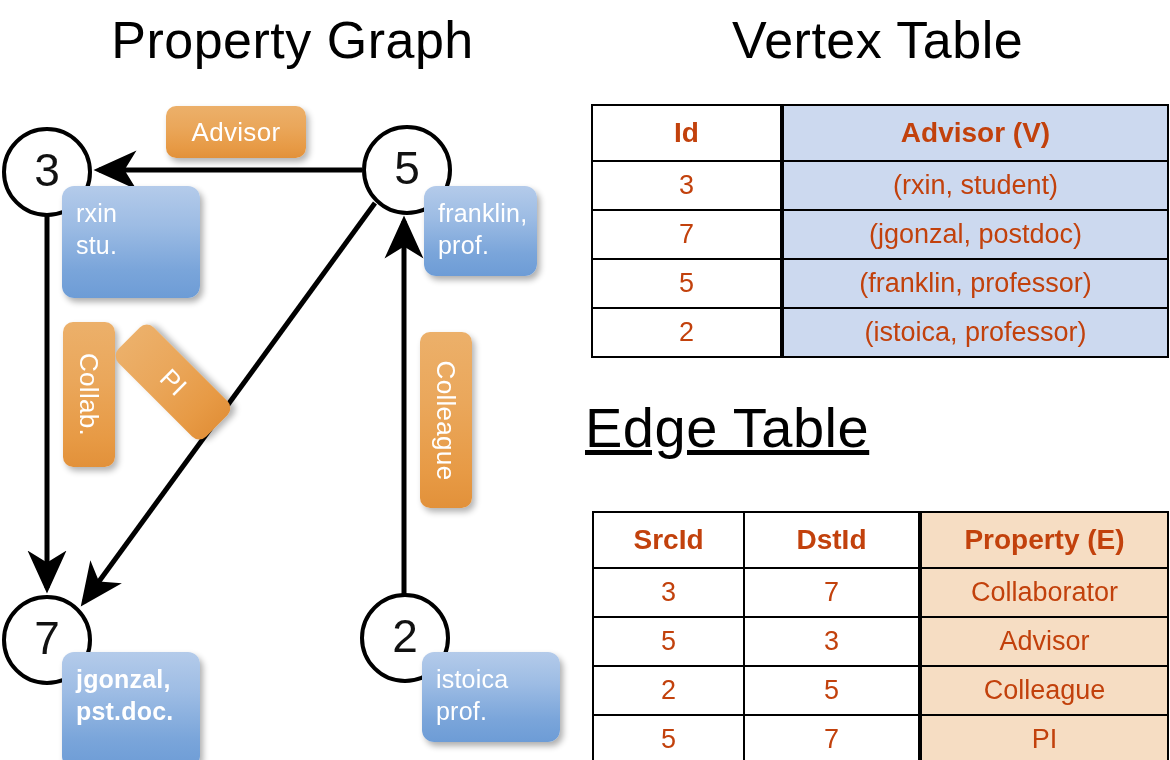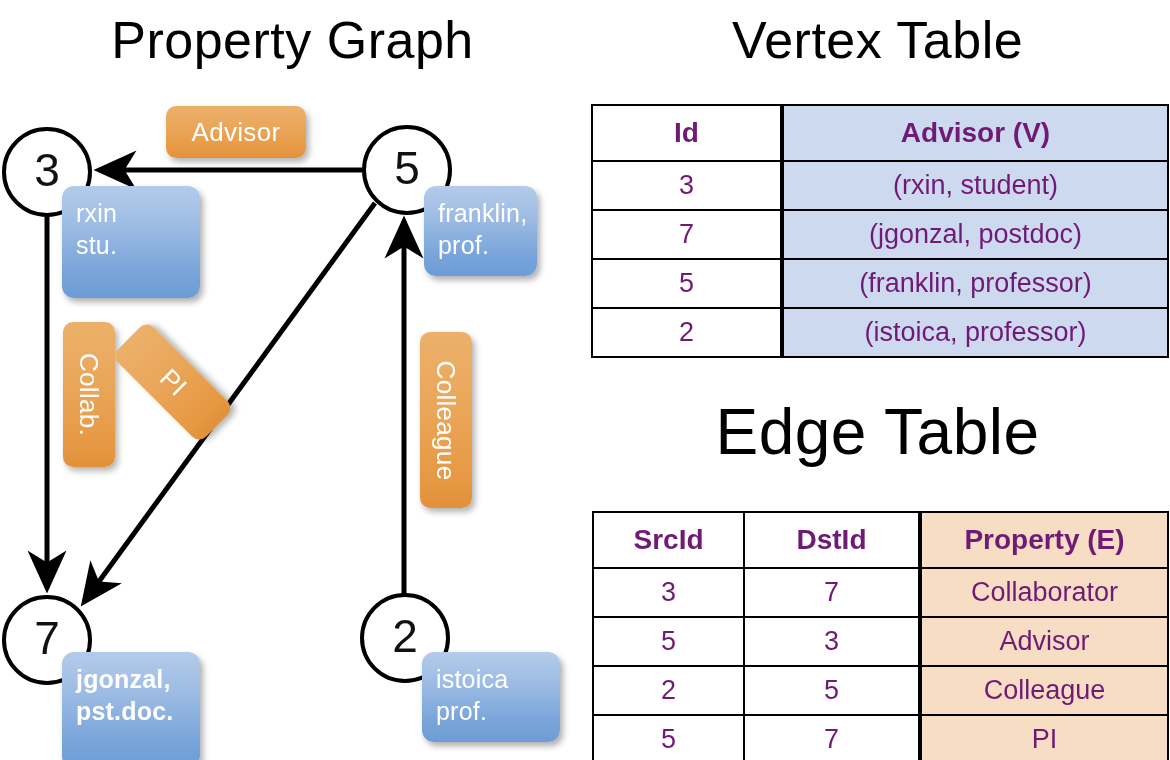--- a/index.html
+++ b/index.html
@@ -35,23 +35,23 @@
   #title-vertex-table {
     left: 585px; top: 14px;
     width: 585px;
     text-align: center;
     font-size: 52px;
     line-height: 1;
   }
   #title-edge-table {
     left: 585px; top: 400px;
     width: 585px;
-    text-align: center;
-    font-size: 64px;
+    font-size: 56px;
     line-height: 1;
+    text-decoration: underline;
   }
 
   
   #graph-edges {
     position: absolute;
     left: 0; top: 0;
     width: 585px; height: 760px;
   }
 
   
@@ -138,21 +138,21 @@
     position: absolute;
     border-collapse: collapse;
     font-family: "Liberation Sans", sans-serif;
     table-layout: fixed;
   }
   table.data-table td, table.data-table th {
     border: 2px solid #000000;
     text-align: center;
     font-weight: 300;
     font-size: 27px;
-    color: #701a75;
+    color: #c2410c;
     padding: 0;
     height: 47px;
     line-height: 47px;
     white-space: nowrap;
   }
   table.data-table th {
     font-weight: 700;
     font-size: 28px;
     height: 54px;
     line-height: 54px;

